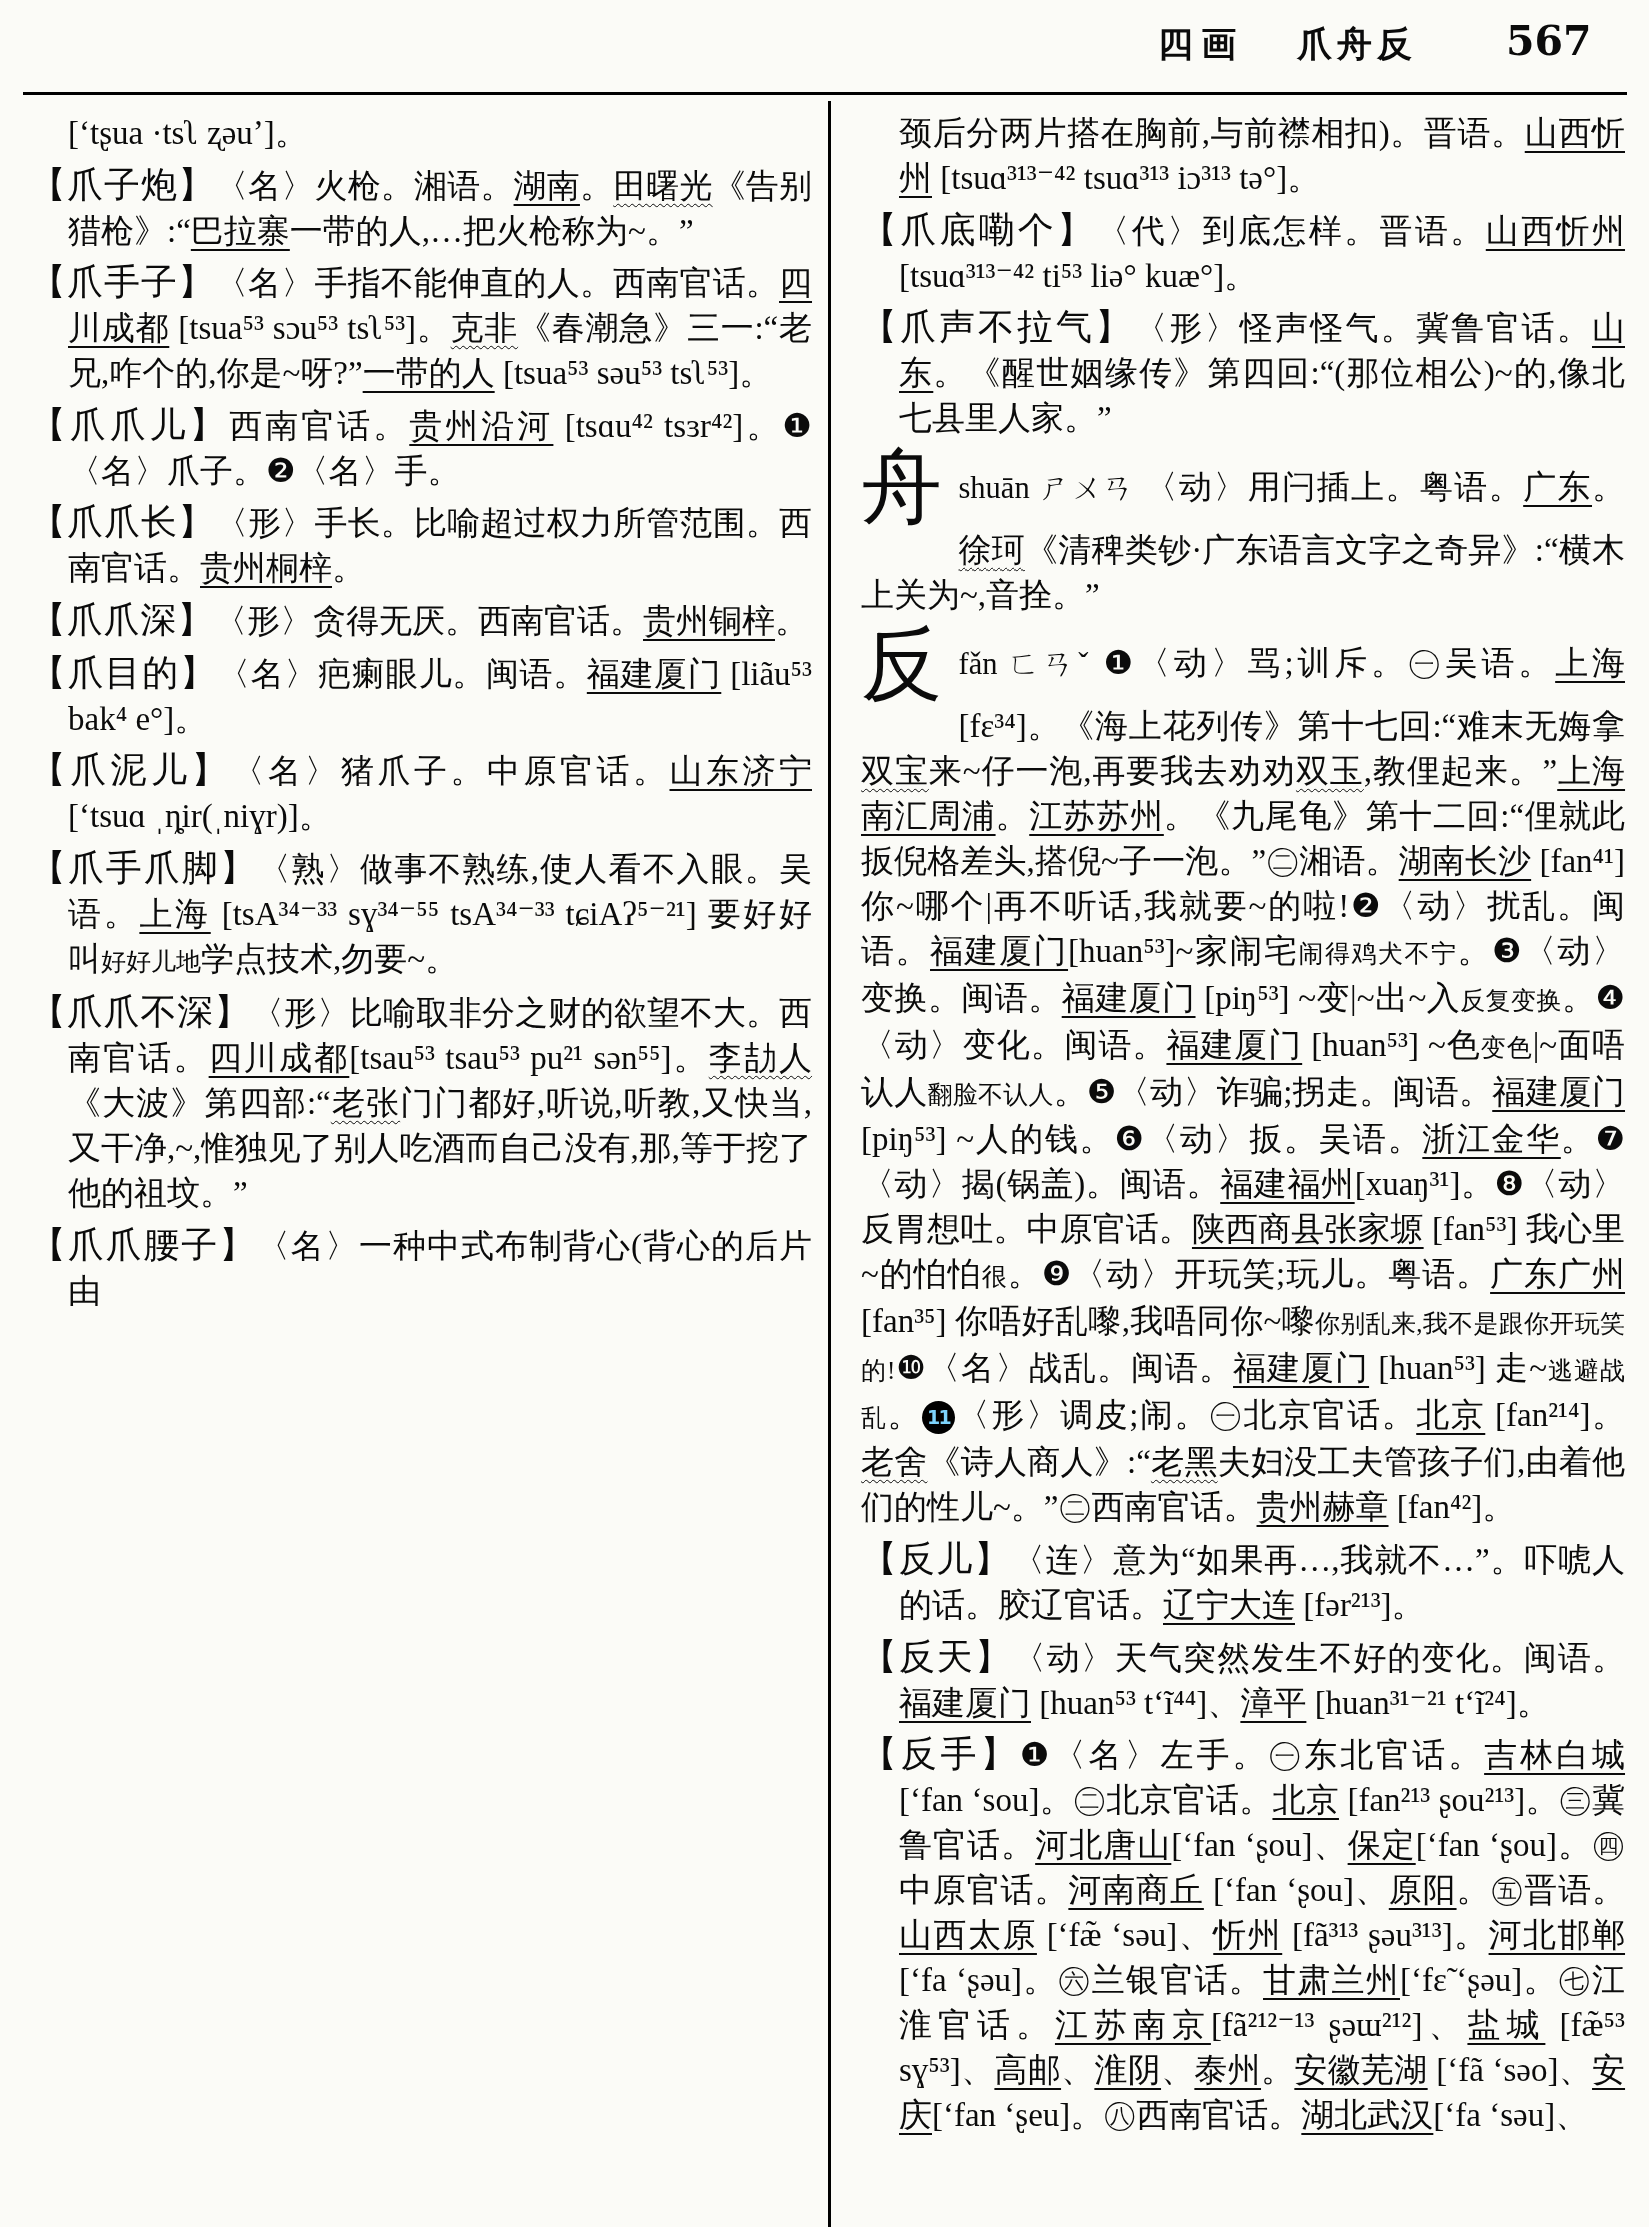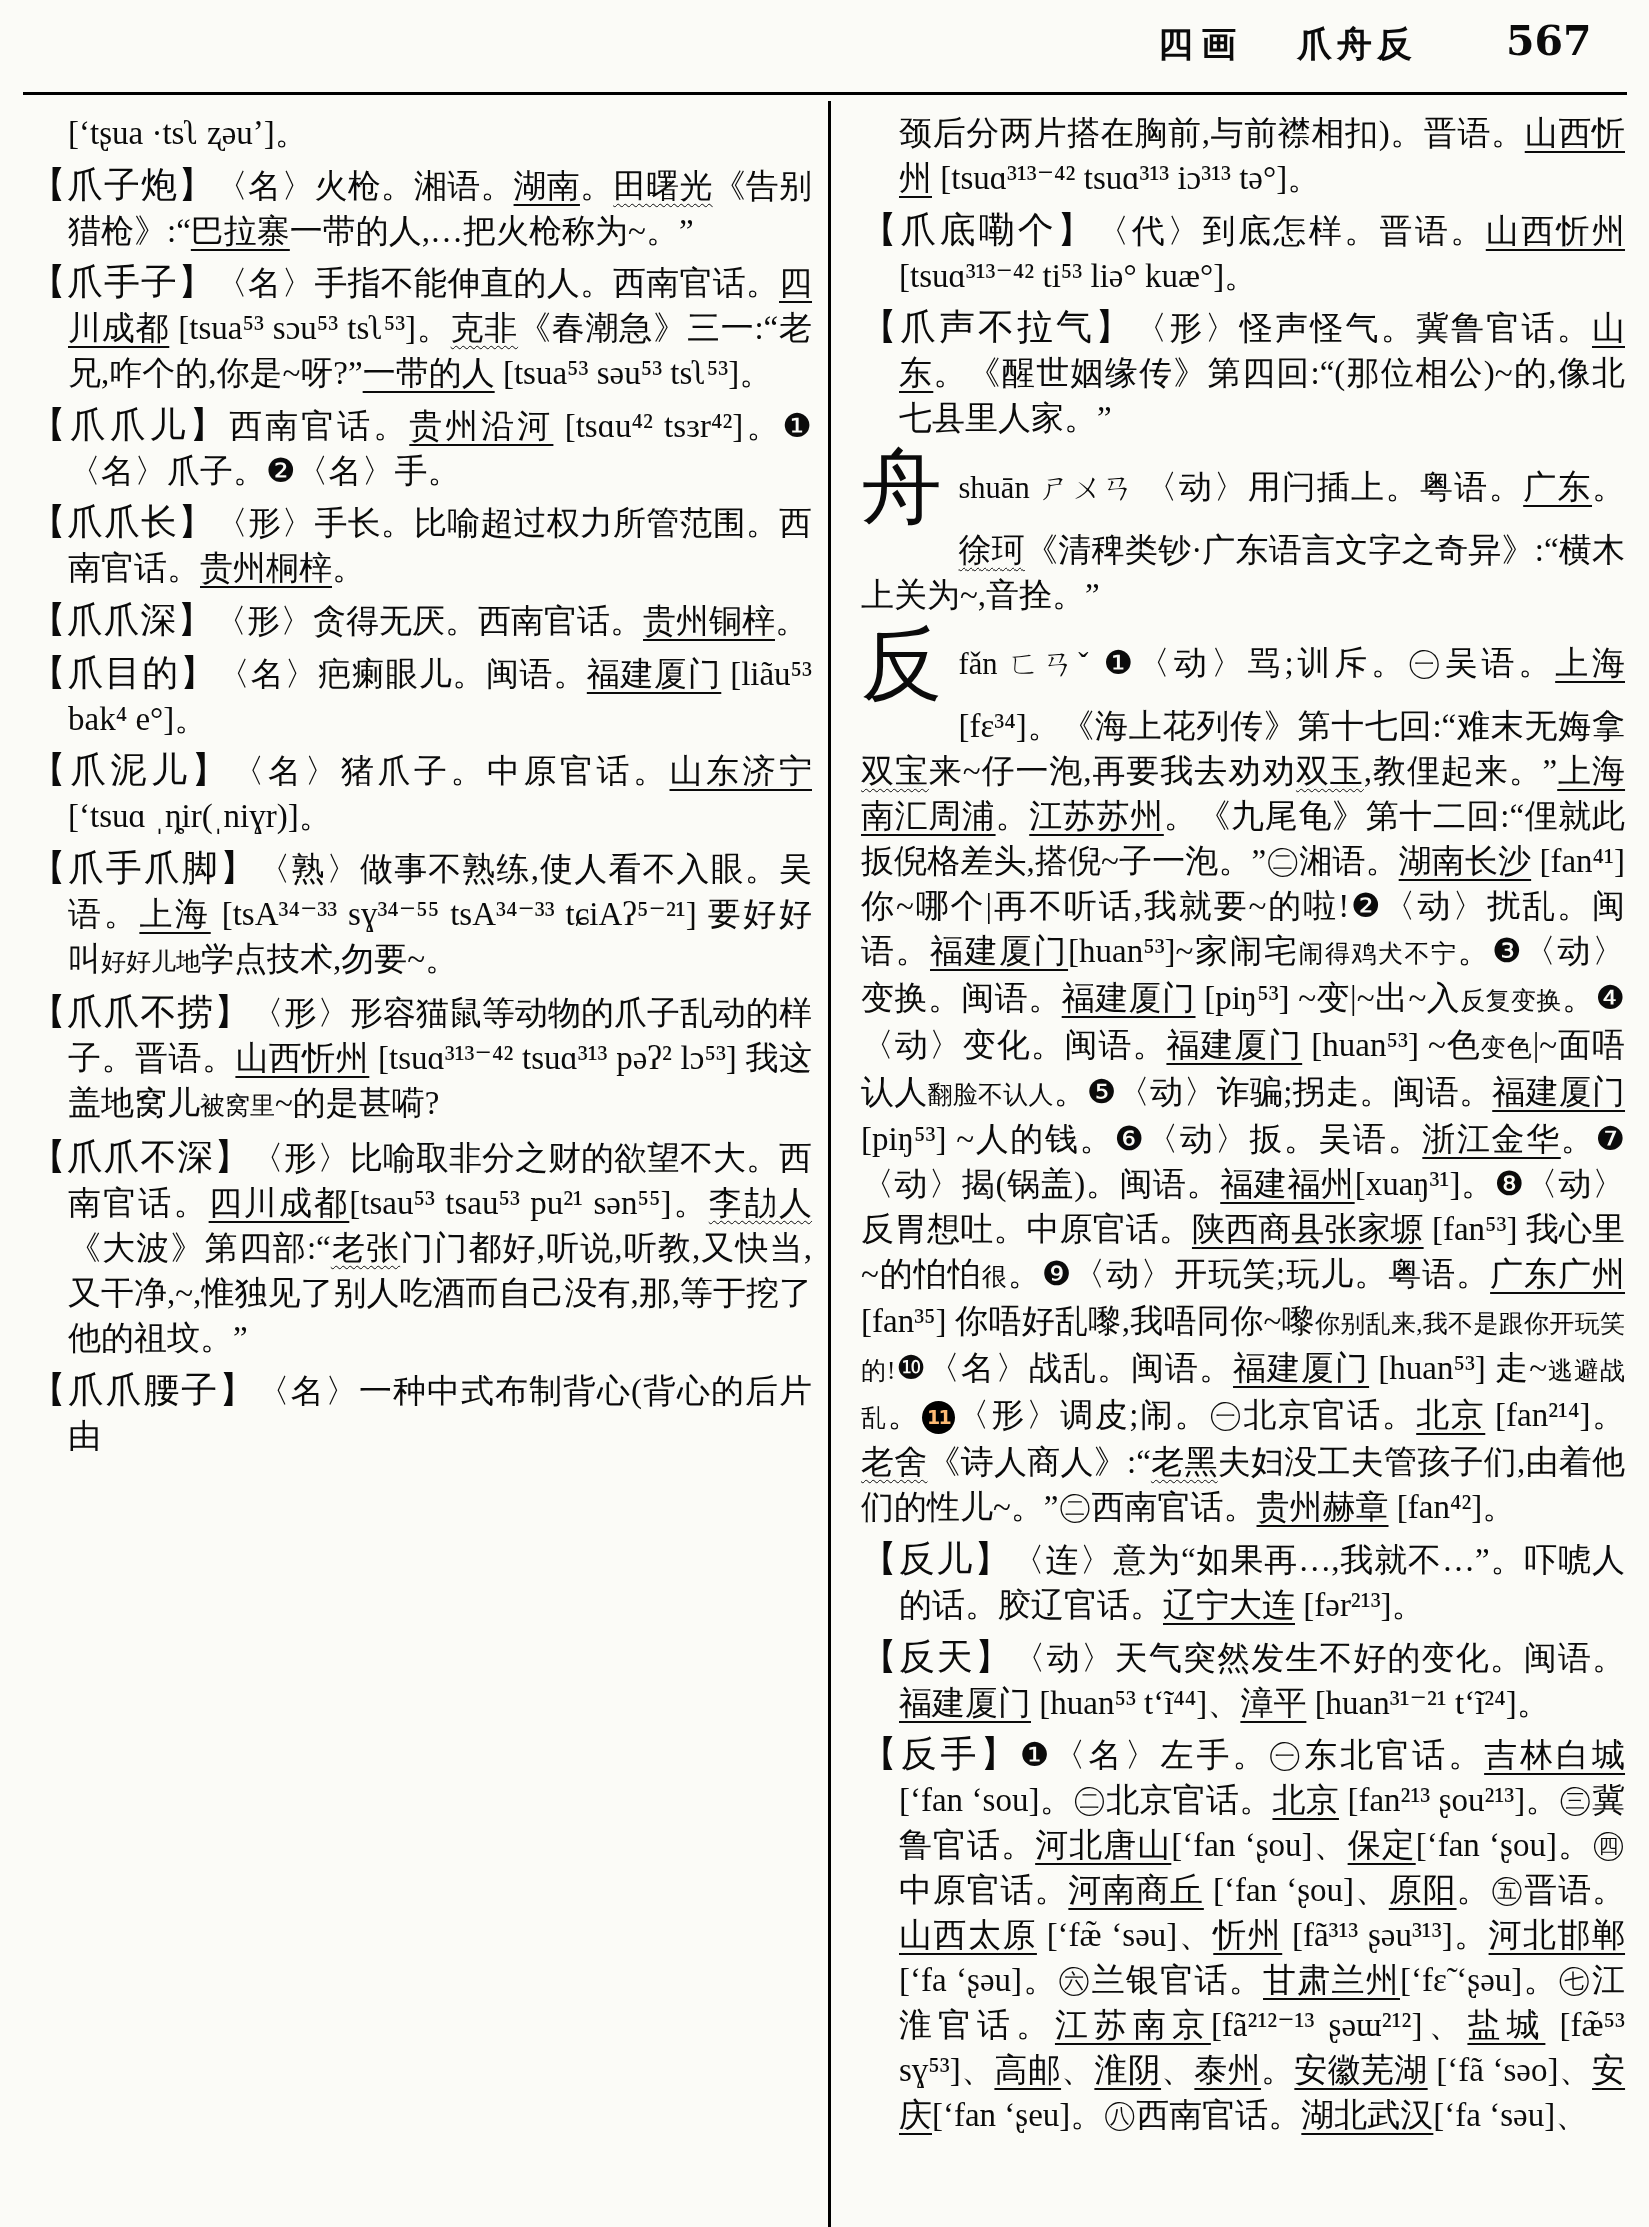--- a/index.html
+++ b/index.html
@@ -32,21 +32,21 @@
     float:left;
     font-size:81px;line-height:79px;height:79px;
     margin:1.6px 16.5px 0 0;
   }
   .py{font-size:30.5px}
   .un{text-decoration:underline;text-decoration-thickness:2.1px;text-underline-offset:7.4px}
   .uw{text-decoration:underline wavy;text-decoration-thickness:1.2px;text-underline-offset:5.8px}
   .sm{font-size:25px}
   .nc{
     display:inline-block;width:33px;height:33px;border-radius:50%;
-    background:#000;color:#fdba74;
+    background:#000;color:#7dd3fc;
     font-size:19px;line-height:33px;text-align:center;
     font-family:"DejaVu Sans",sans-serif;
     vertical-align:2.5px;letter-spacing:-1.6px;font-weight:bold;
   }
 </style>
 </head>
 <body>
 
 <div class="hsec">四画</div>
 <div class="hchars">爪舟反</div>
@@ -57,21 +57,20 @@
 <div class="col col-left" id="col-left">
     <p class="entry cont">[ʻtʂua ·tsʅ ʐəuʼ]。</p>
     <p class="entry"><span class="hw">【爪子炮】</span>〈名〉火枪。湘语。<span class="un">湖南</span>。<span class="uw">田曙光</span>《告别猎枪》:“<span class="un">巴拉寨</span>一带的人,…把火枪称为~。”</p>
     <p class="entry"><span class="hw">【爪手子】</span>〈名〉手指不能伸直的人。西南官话。<span class="un">四川成都</span> [tsua⁵³ sɔu⁵³ tsʅ⁵³]。<span class="uw">克非</span>《春潮急》三一:“老兄,咋个的,你是~呀?”<span class="un">一带的人</span> [tsua⁵³ səu⁵³ tsʅ⁵³]。</p>
     <p class="entry"><span class="hw">【爪爪儿】</span>西南官话。<span class="un">贵州沿河</span> [tsɑu⁴² tsɜr⁴²]。❶〈名〉爪子。❷〈名〉手。</p>
     <p class="entry"><span class="hw">【爪爪长】</span>〈形〉手长。比喻超过权力所管范围。西南官话。<span class="un">贵州桐梓</span>。</p>
     <p class="entry"><span class="hw">【爪爪深】</span>〈形〉贪得无厌。西南官话。<span class="un">贵州铜梓</span>。</p>
     <p class="entry"><span class="hw">【爪目的】</span>〈名〉疤瘌眼儿。闽语。<span class="un">福建厦门</span> [liãu⁵³ bak⁴ e°]。</p>
     <p class="entry"><span class="hw">【爪泥儿】</span>〈名〉猪爪子。中原官话。<span class="un">山东济宁</span> [ʻtsuɑ ˌȵir(ˌniɣr)]。</p>
     <p class="entry"><span class="hw">【爪手爪脚】</span>〈熟〉做事不熟练,使人看不入眼。吴语。<span class="un">上海</span> [tsA³⁴⁻³³ sɣ³⁴⁻⁵⁵ tsA³⁴⁻³³ tɕiAʔ⁵⁻²¹] 要好好叫<span class="sm">好好儿地</span>学点技术,勿要~。</p>
-    <p class="entry"><span class="hw">【爪爪不捞】</span>〈形〉形容猫鼠等动物的爪子乱动的样子。晋语。<span class="un">山西忻州</span> [tsuɑ³¹³⁻⁴² tsuɑ³¹³ pəʔ² lɔ⁵³] 我这盖地窝儿<span class="sm">被窝里</span>~的是甚嗬?</p>
     <p class="entry"><span class="hw">【爪爪不深】</span>〈形〉比喻取非分之财的欲望不大。西南官话。<span class="un">四川成都</span>[tsau⁵³ tsau⁵³ pu²¹ sən⁵⁵]。<span class="uw">李劼人</span>《大波》第四部:“<span class="uw">老张</span>门门都好,听说,听教,又快当,又干净,~,惟独见了别人吃酒而自己没有,那,等于挖了他的祖坟。”</p>
     <p class="entry"><span class="hw">【爪爪腰子】</span>〈名〉一种中式布制背心(背心的后片由</p>
   </div>
 <div class="col col-right" id="col-right">
     <p class="entry cont">颈后分两片搭在胸前,与前襟相扣)。晋语。<span class="un">山西忻州</span> [tsuɑ³¹³⁻⁴² tsuɑ³¹³ iɔ³¹³ tə°]。</p>
     <p class="entry"><span class="hw">【爪底嘞个】</span>〈代〉到底怎样。晋语。<span class="un">山西忻州</span> [tsuɑ³¹³⁻⁴² ti⁵³ liə° kuæ°]。</p>
     <p class="entry"><span class="hw">【爪声不拉气】</span>〈形〉怪声怪气。冀鲁官话。<span class="un">山东</span>。《醒世姻缘传》第四回:“(那位相公)~的,像北七县里人家。”</p>
     <p class="entry char-entry"><span class="bigchar">舟</span><span class="py">shuān ㄕㄨㄢ </span>〈动〉用闩插上。粤语。<span class="un">广东</span>。<span class="uw">徐珂</span>《清稗类钞·广东语言文字之奇异》:“横木上关为~,音拴。”</p>
     <p class="entry char-entry"><span class="bigchar">反</span><span class="py">fǎn ㄈㄢˇ </span>❶〈动〉骂;训斥。㊀吴语。<span class="un">上海</span> [fɛ³⁴]。《海上花列传》第十七回:“难末无娒拿<span class="uw">双宝</span>来~仔一泡,再要我去劝劝<span class="uw">双玉</span>,教俚起来。”<span class="un">上海南汇周浦</span>。<span class="un">江苏苏州</span>。《九尾龟》第十二回:“俚就此扳倪格差头,搭倪~子一泡。”㊁湘语。<span class="un">湖南长沙</span> [fan⁴¹] 你~哪个|再不听话,我就要~的啦!❷〈动〉扰乱。闽语。<span class="un">福建厦门</span>[huan⁵³]~家闹宅<span class="sm">闹得鸡犬不宁</span>。❸〈动〉变换。闽语。<span class="un">福建厦门</span> [piŋ⁵³] ~变|~出~入<span class="sm">反复变换</span>。❹〈动〉变化。闽语。<span class="un">福建厦门</span> [huan⁵³] ~色<span class="sm">变色</span>|~面唔认人<span class="sm">翻脸不认人</span>。❺〈动〉诈骗;拐走。闽语。<span class="un">福建厦门</span> [piŋ⁵³] ~人的钱。❻〈动〉扳。吴语。<span class="un">浙江金华</span>。❼〈动〉揭(锅盖)。闽语。<span class="un">福建福州</span>[xuaŋ³¹]。❽〈动〉反胃想吐。中原官话。<span class="un">陕西商县张家塬</span> [fan⁵³] 我心里~的怕怕<span class="sm">很</span>。❾〈动〉开玩笑;玩儿。粤语。<span class="un">广东广州</span> [fan³⁵] 你唔好乱嚟,我唔同你~嚟<span class="sm">你别乱来,我不是跟你开玩笑的!</span>❿〈名〉战乱。闽语。<span class="un">福建厦门</span> [huan⁵³] 走~<span class="sm">逃避战乱</span>。<span class="nc">11</span>〈形〉调皮;闹。㊀北京官话。<span class="un">北京</span> [fan²¹⁴]。<span class="uw">老舍</span>《诗人商人》:“<span class="uw">老黑</span>夫妇没工夫管孩子们,由着他们的性儿~。”㊁西南官话。<span class="un">贵州赫章</span> [fan⁴²]。</p>
     <p class="entry"><span class="hw">【反儿】</span>〈连〉意为“如果再…,我就不…”。吓唬人的话。胶辽官话。<span class="un">辽宁大连</span> [fər²¹³]。</p>

